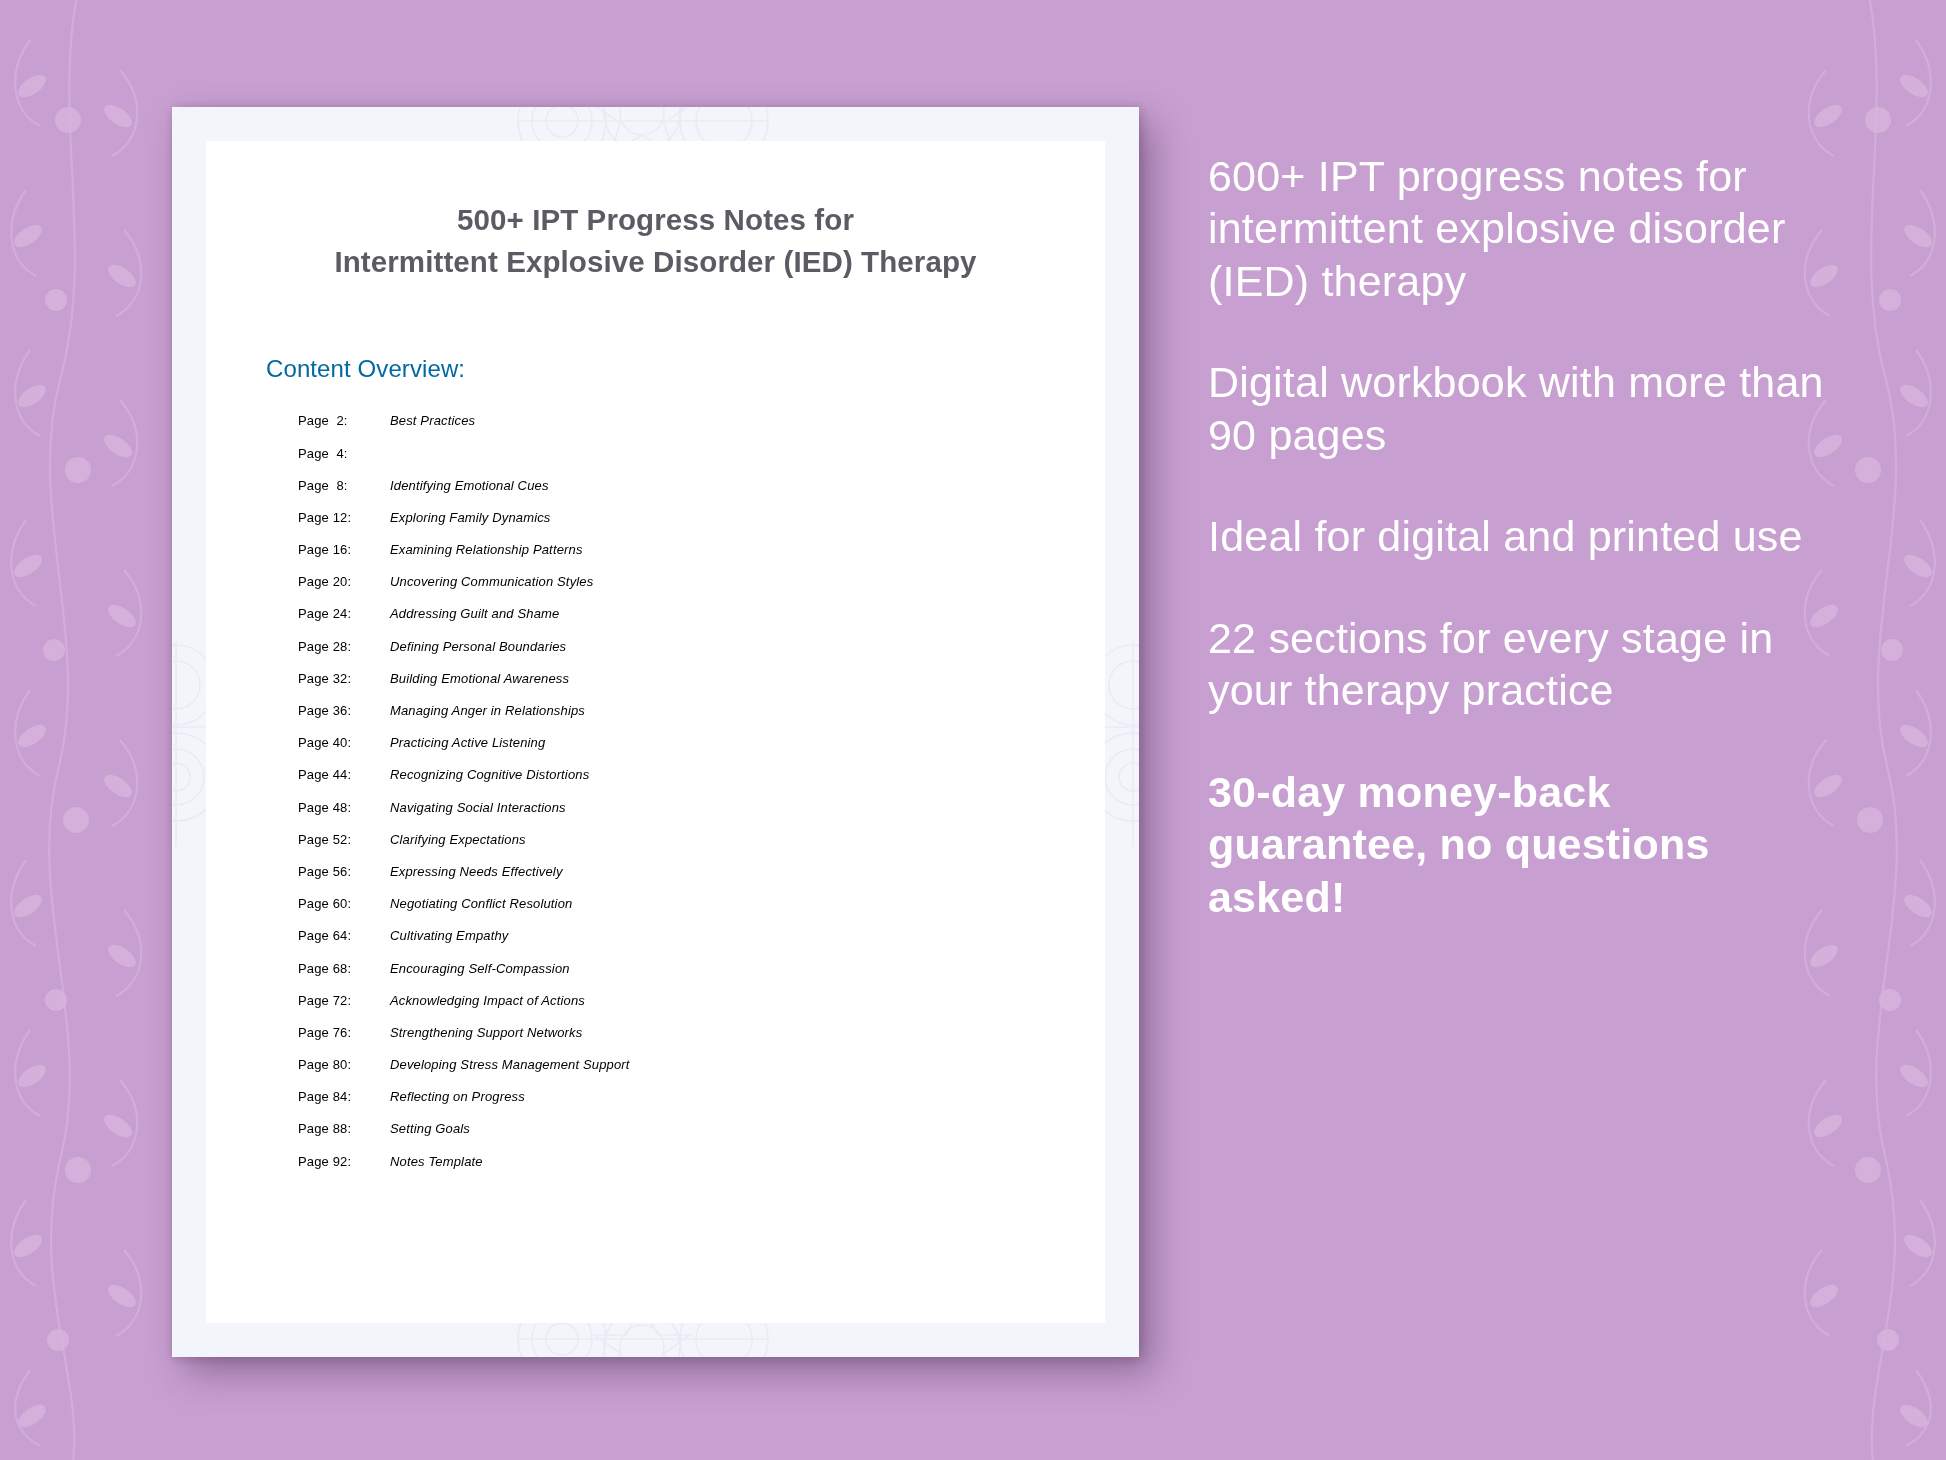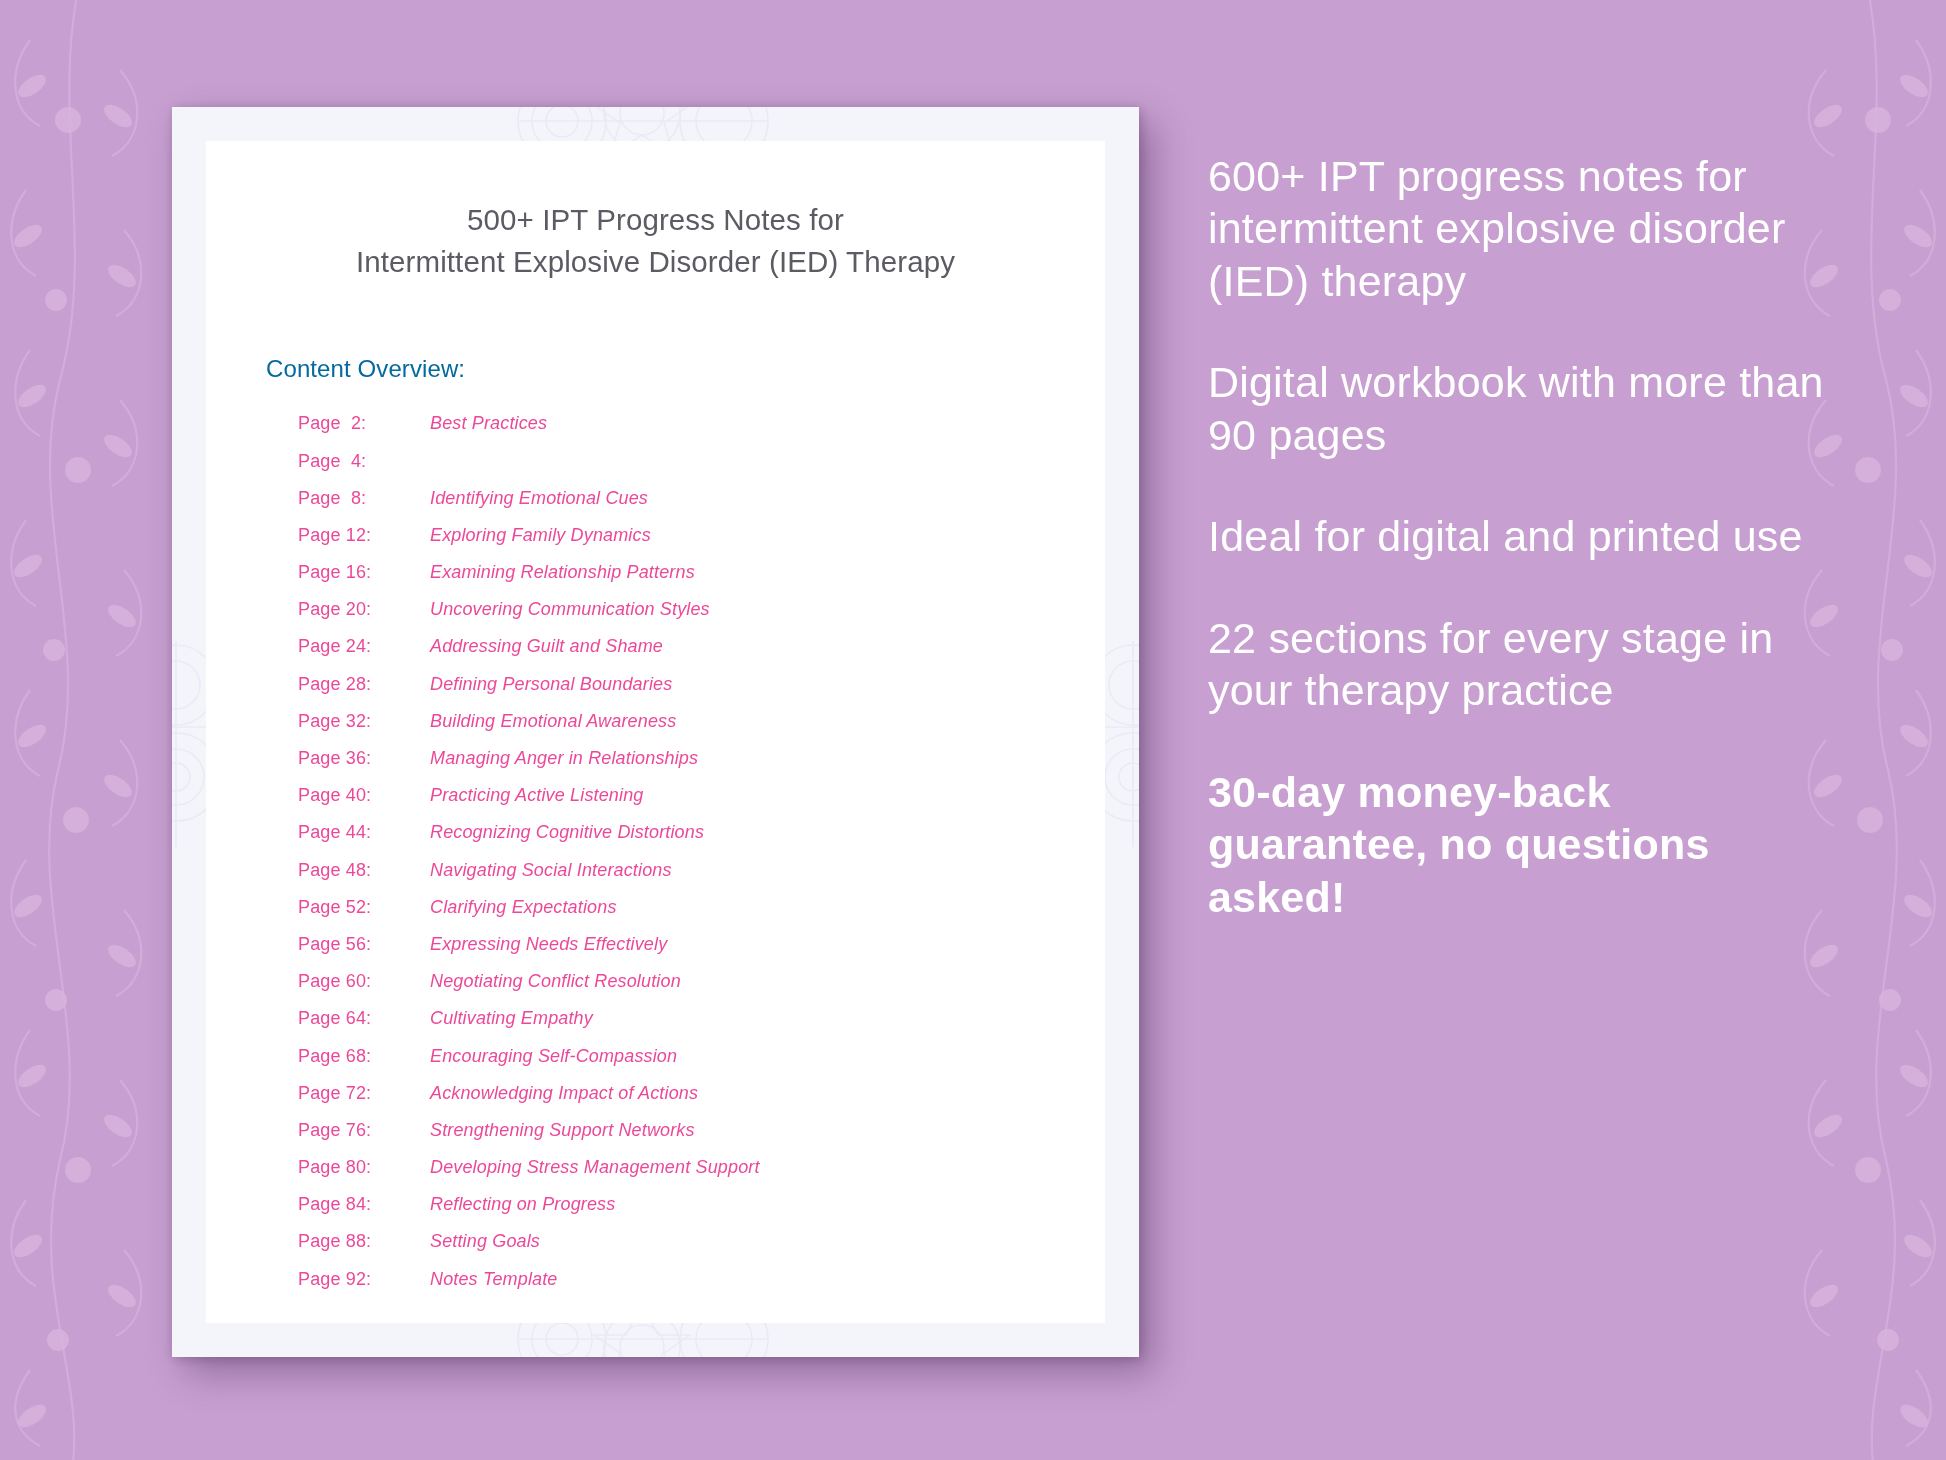--- a/index.html
+++ b/index.html
@@ -72,47 +72,46 @@
     bottom: 34px;
     background: #ffffff;
     padding: 58px 60px 0 60px;
   }
 
   .doc-title {
     text-align: center;
     color: #5b5b63;
     font-size: 29.5px;
     line-height: 1.42;
-    font-weight: 400;
+    font-weight: 700;
     letter-spacing: 0.1px;
     margin: 0 auto;
     max-width: 760px;
   }
 
   .overview-label {
     margin-top: 72px;
     color: #0369a1;
     font-size: 24px;
     letter-spacing: 0.1px;
   }
 
   .toc {
     margin-top: 22px;
     padding-left: 32px;
     list-style: none;
   }
 
   .toc-row {
     display: flex;
-    color: #ec4899;
-    font-size: 18px;
+    color: #000000;
+    font-size: 13px;
     line-height: 1;
     padding: 9.6px 0;
     letter-spacing: 0.15px;
-    gap: 40px;
   }
 
   .toc-page {
     flex: 0 0 auto;
     min-width: 92px;
     white-space: pre;
   }
 
   .toc-title {
     flex: 1 1 auto;

